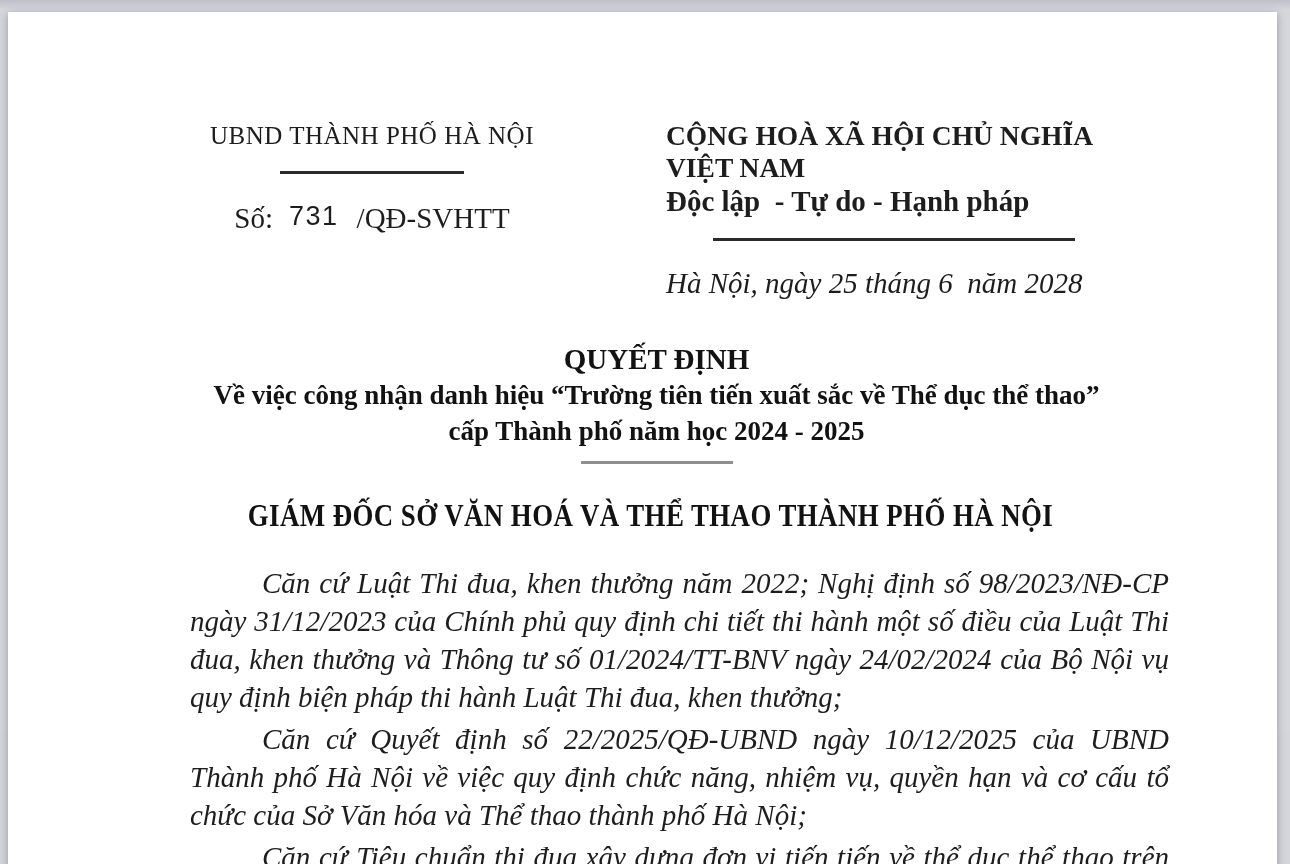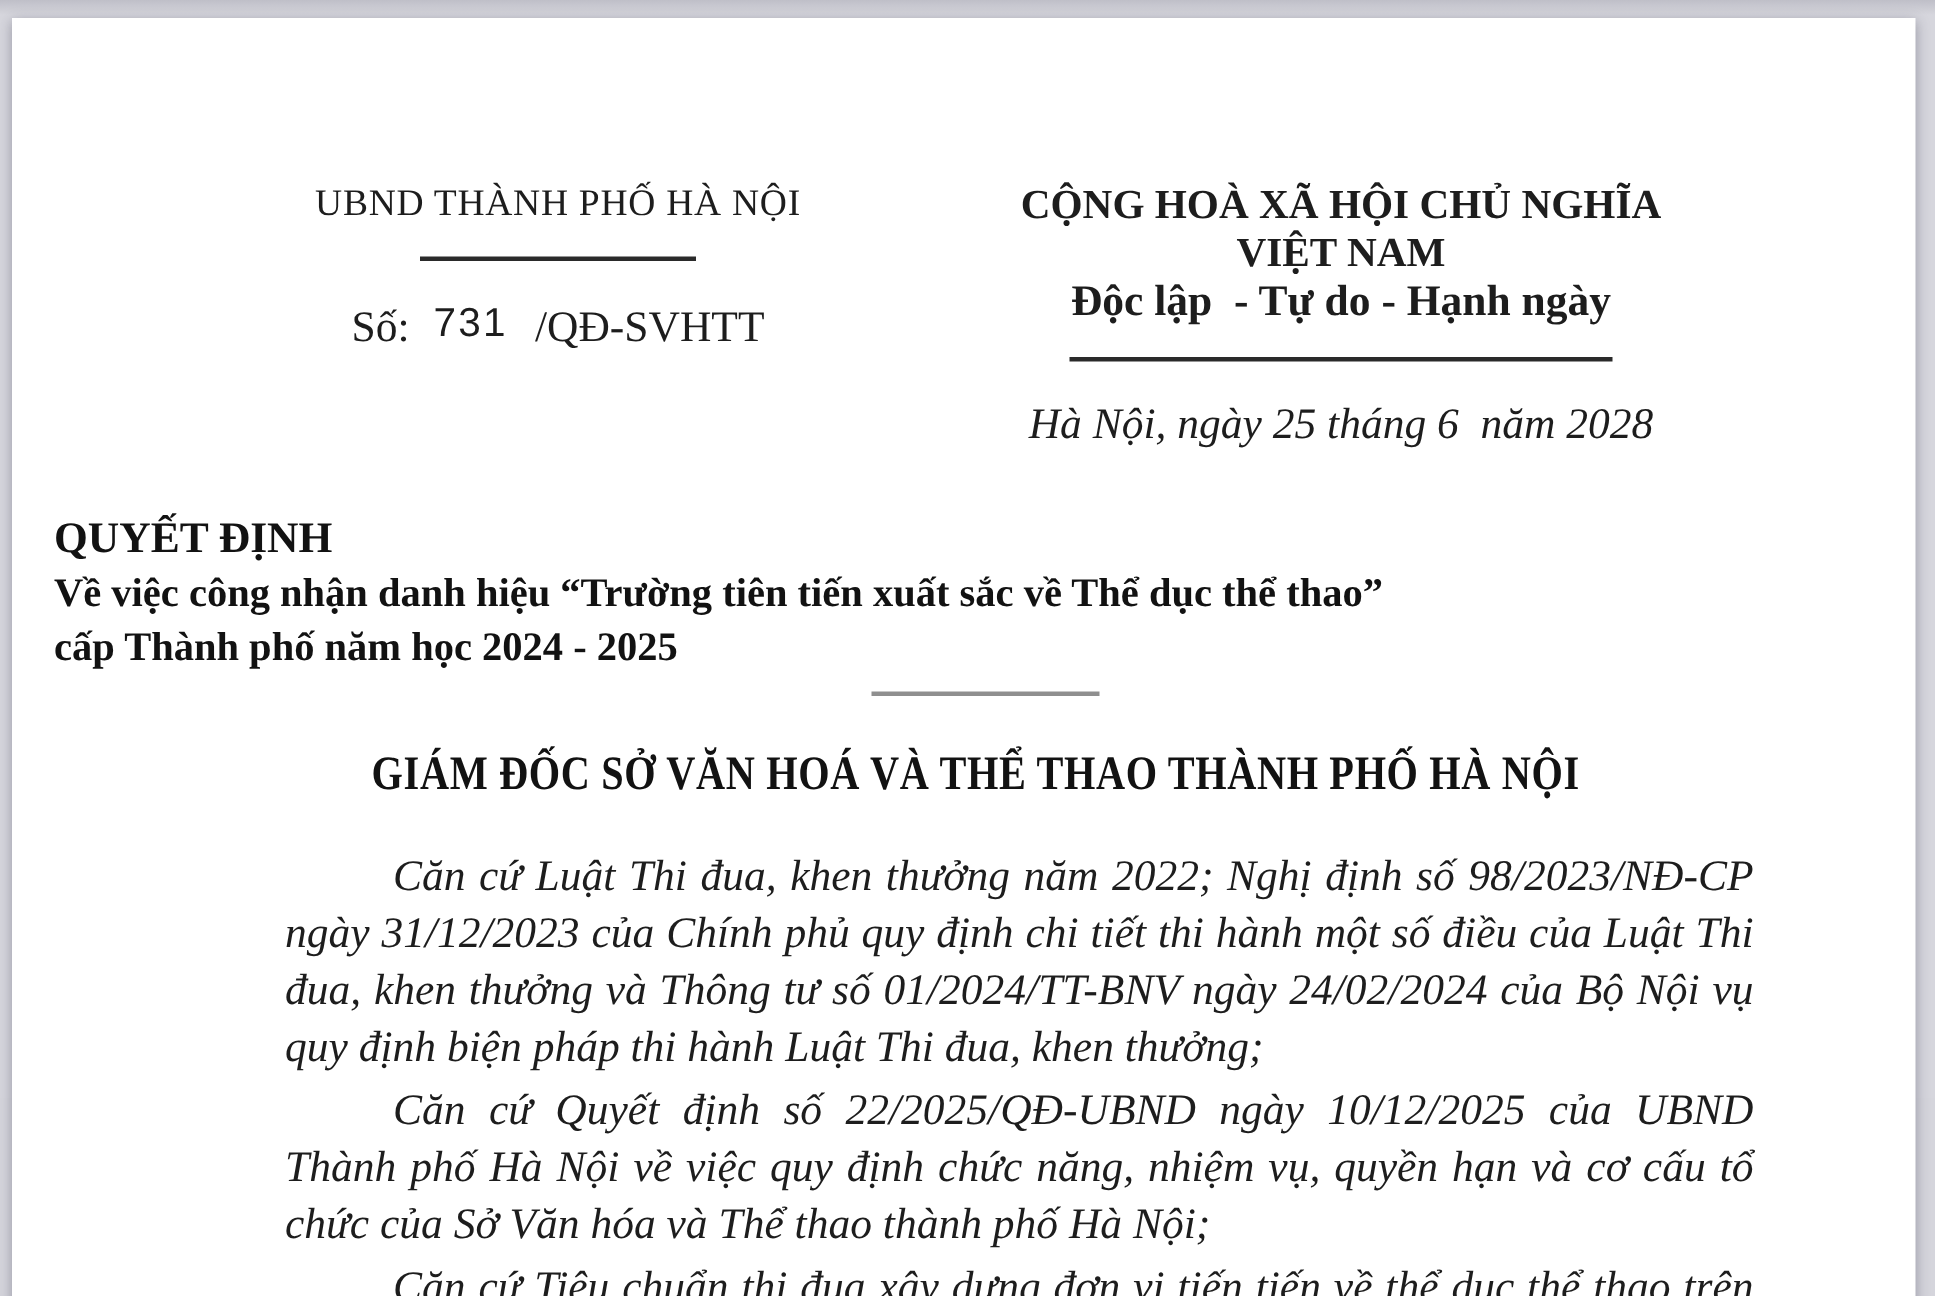--- a/index.html
+++ b/index.html
@@ -29,21 +29,21 @@
   }
 
   
   .header {
     display: flex;
     margin-top: 108px;
     padding-left: 70px;
     padding-right: 155px;
   }
   .col-left  { width: 588px; text-align: center; }
-  .col-right { flex: 1;      text-align: center; }
+  .col-right { flex: 1;      }
 
   .hl1 { font-size: 25px;   line-height: 31px; letter-spacing: 0.5px; }
   .hl2 { font-size: 26.5px; line-height: 33px; font-weight: bold; letter-spacing: 0.3px; }
 
   .rule       { height: 3px; background: #2a2a2a; }
   .rule-left  { width: 184px; margin: 20px auto 0; }
   .rule-right { width: 362px; margin: 20px auto 0; }
 
   .doc-number { margin-top: 26px; font-size: 29px; line-height: 36px; white-space: nowrap; }
   .doc-number .num {
@@ -59,21 +59,21 @@
   .hr2 { font-size: 29px;   line-height: 34px; font-weight: bold; white-space: pre-wrap; }
   .dateline {
     margin-top: 24px;
     font-size: 29px;
     line-height: 36px;
     font-style: italic;
     white-space: pre-wrap;
   }
 
   
-  .title-block { margin-top: 40px; color: #121212; margin-left: 28px; }
+  .title-block { margin-top: 40px; text-align: center; color: #121212; margin-left: 28px; }
   .doc-title    { font-size: 29px; font-weight: bold; line-height: 36px; }
   .doc-subtitle { font-size: 27px; font-weight: bold; line-height: 36px; }
   .rule-title   { width: 152px; height: 3px; margin: 12px auto 0; background: #8f8f8f; }
 
   
   .issuer { margin-top: 32px; text-align: center; line-height: 38px; padding-left: 15px; }
   .issuer-inner {
     display: inline-block;
     font-size: 32px;
     font-weight: bold;
@@ -102,21 +102,21 @@
   <div class="page">
 
     <div class="header">
       <div class="col-left">
         <div class="hl1">UBND THÀNH PHỐ HÀ NỘI</div>
         <div class="rule rule-left"></div>
         <div class="doc-number"><span>Số:</span><span class="num">731</span><span>/QĐ-SVHTT</span></div>
       </div>
       <div class="col-right">
         <div class="hr1">CỘNG HOÀ XÃ HỘI CHỦ NGHĨA VIỆT NAM</div>
-        <div class="hr2">Độc lập  - Tự do - Hạnh ngày</div>
+        <div class="hr2">Độc lập  - Tự do - Hạnh pháp</div>
         <div class="rule rule-right"></div>
         <div class="dateline">Hà Nội, ngày 25 tháng 6  năm 2028</div>
       </div>
     </div>
 
     <div class="title-block">
       <div class="doc-title">QUYẾT ĐỊNH</div>
       <div class="doc-subtitle">Về việc công nhận danh hiệu “Trường tiên tiến xuất sắc về Thể dục thể thao”</div>
       <div class="doc-subtitle">cấp Thành phố năm học 2024 - 2025</div>
       <div class="rule-title"></div>

